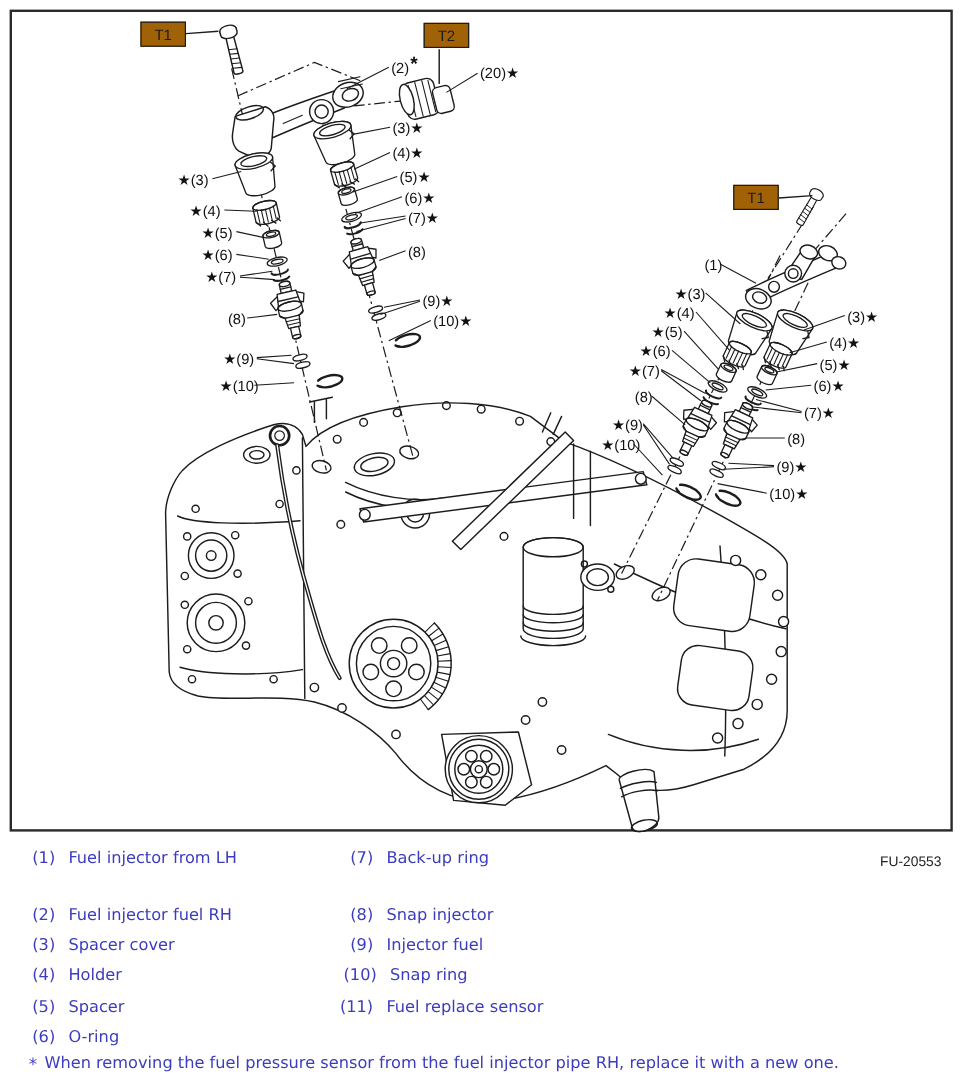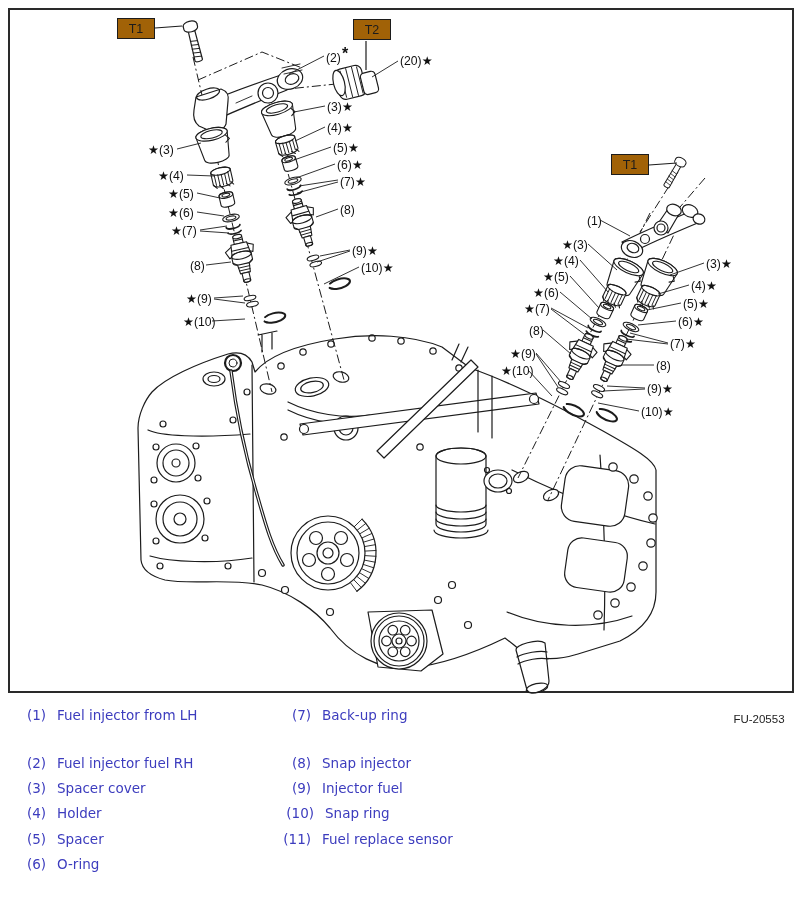--- a/index.html
+++ b/index.html
@@ -434,14 +434,17 @@
     <div class="lg" style="left:280px;top:805px">
         <span class="num">(10)</span>
         <span class="lbl">Snap ring</span>
       </div>
     <div class="lg" style="left:277px;top:831px">
         <span class="num">(11)</span>
         <span class="lbl">Fuel replace sensor</span>
       </div>
   </div>
 
+  <div class="note">
+    <span class="mk">*</span><span>When removing the fuel pressure sensor from the fuel injector pipe RH, replace it with a new one.</span>
+  </div>
 
 </div>
 
 </body></html>

